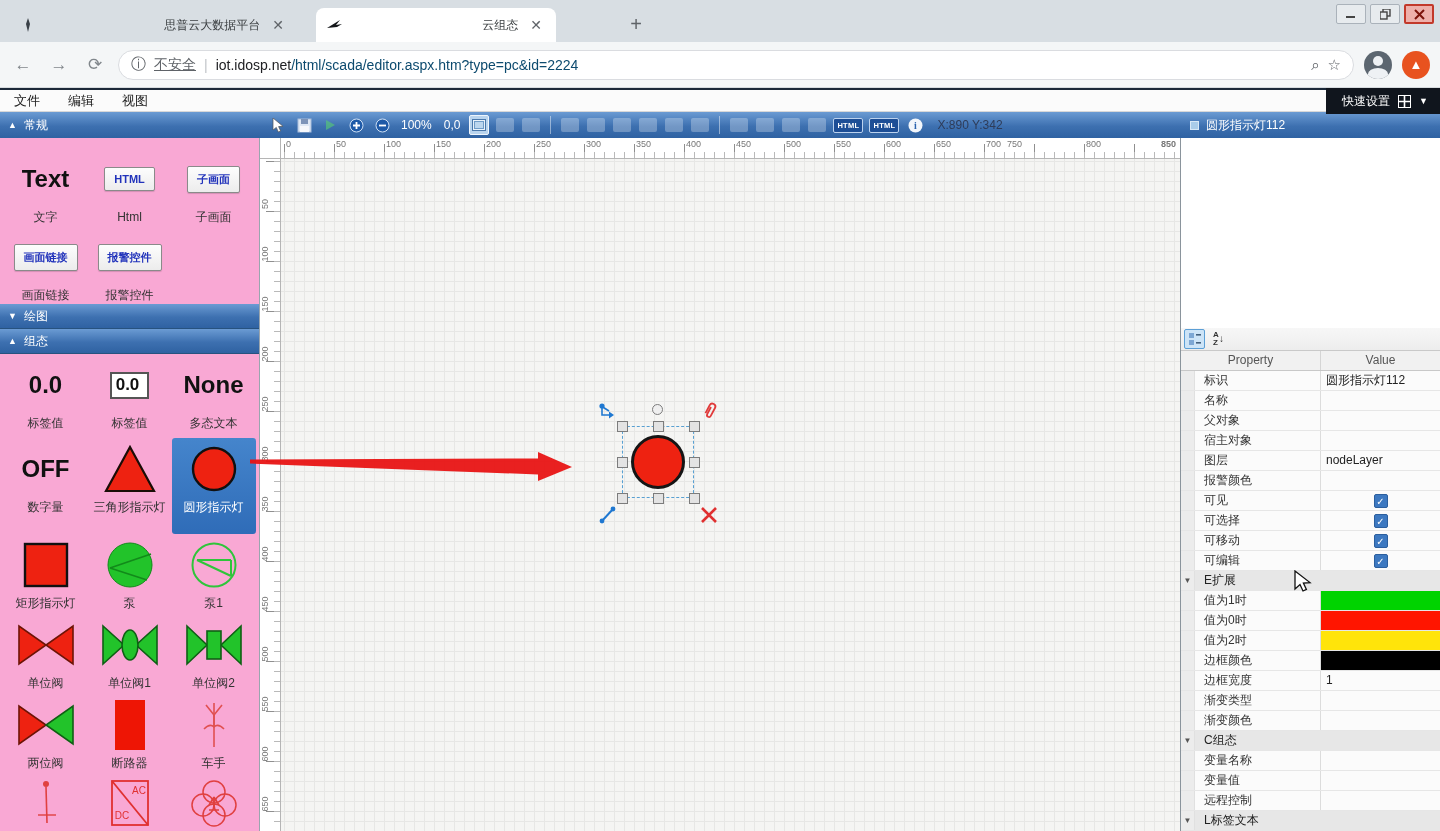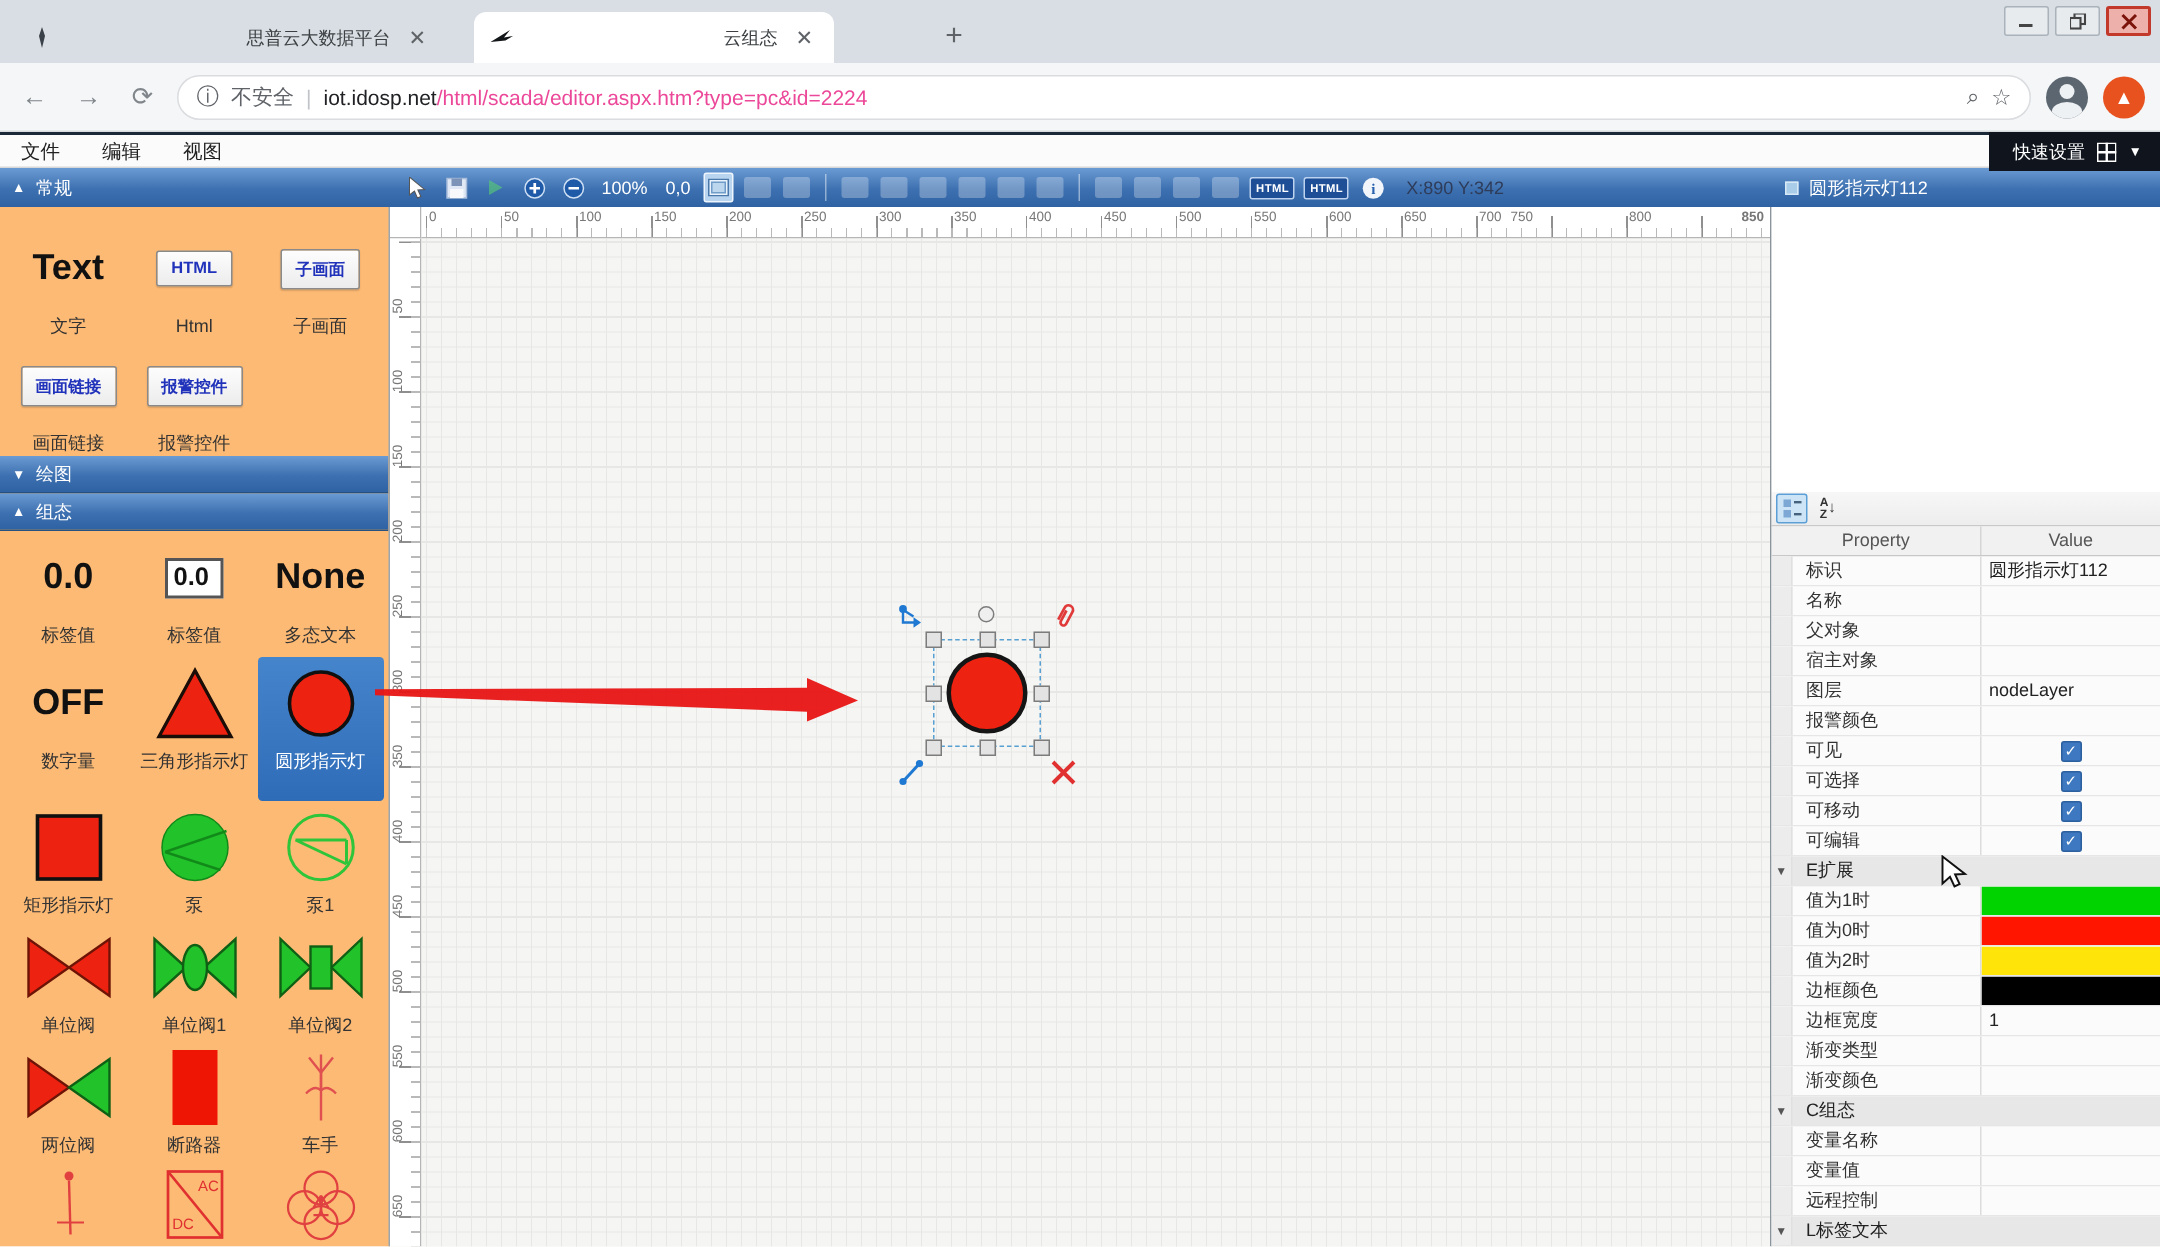--- a/index.html
+++ b/index.html
@@ -16,24 +16,24 @@
   .tab .t-title { flex:1; overflow:hidden; white-space:nowrap; }
   .tab .t-close { color:#5f6368; font-size:14px; padding:0 4px; }
   .newtab { position:absolute; left:622px; top:12px; width:28px; height:26px; text-align:center; font-size:20px; color:#5f6368; line-height:24px; }
   .winbtns { position:absolute; right:6px; top:4px; display:flex; gap:4px; }
   .winbtn { width:30px; height:20px; border:1px solid #aab2ba; background:#e7ebee; border-radius:2px; display:flex; align-items:center; justify-content:center; font-size:10px; color:#444; }
   .winbtn.close { background:#eeb0ab; border:2px solid #c2392b; color:#7c130b; font-weight:bold; }
 
   .navbar { height:46px; background:#f4f6f7; display:flex; align-items:center; padding:0 10px; gap:10px; border-bottom:1px solid #d7dbde; }
   .navicon { width:26px; height:26px; display:flex; align-items:center; justify-content:center; font-size:17px; color:#80868b; }
   .urlfield { flex:1; height:30px; background:#fff; border:1px solid #dadce0; border-radius:15px; display:flex; align-items:center; padding:0 12px; gap:8px; font-size:14px; }
-  .sec-label { color:#5f6368; }
+  .sec-label { color:#5f6368;text-decoration:underline; }
   .url-sep { color:#c0c4c8; }
   .url-domain { color:#202124; }
-  .url-path { color:#ec4899; }
+  .url-path { color:#0c4a6e; }
   .urlspacer { flex:1; }
   .in-icon { color:#5f6368; font-size:15px; }
   .avatar { width:28px; height:28px; border-radius:50%; background:#5c6670; position:relative; overflow:hidden; }
   .avatar:before { content:""; position:absolute; left:9px; top:5px; width:10px; height:10px; border-radius:50%; background:#eef1f4; }
   .avatar:after { content:""; position:absolute; left:4px; top:17px; width:20px; height:12px; border-radius:50% 50% 0 0; background:#eef1f4; }
   .orangebtn { width:28px; height:28px; border-radius:50%; background:#e8521f; display:flex; align-items:center; justify-content:center; color:#fff; font-size:13px; }
 
   
   .menubar { height:24px; background:#fbfbfb; border-top:2px solid #1b2838; border-bottom:1px solid #d8d8d8; display:flex; align-items:center; position:relative; }
   .menu-item { padding:0 14px; font-size:13px; color:#222; height:100%; display:flex; align-items:center; }
@@ -55,21 +55,21 @@
   .tb-text { color:#fff; font-size:12px; padding:0 3px; }
   .tb-dim { width:18px; height:14px; background:rgba(255,255,255,.28); border-radius:2px; }
   .tb-sep { width:1px; height:18px; background:rgba(255,255,255,.45); margin:0 3px; }
   .html-badge { border:1px solid #bcd2ee; background:#1d4e96; color:#fff; font-size:7.5px; font-weight:bold; padding:2px 3px; border-radius:2px; letter-spacing:.3px; }
   .coords { color:#2e3c59; font-size:12px; margin-left:6px; }
 
   
   .main { display:flex; height:693px; }
 
   
-  .palette { width:260px; flex:0 0 260px; background:#fdba74; border-right:1px solid #9aa5ae; overflow:hidden; }
+  .palette { width:260px; flex:0 0 260px; background:#f9a8d4; border-right:1px solid #9aa5ae; overflow:hidden; }
   .pal-grid { display:grid; grid-template-columns:84px 84px 84px; justify-content:center; }
   .pal-grid.general { padding-top:10px; grid-auto-rows:78px; }
   .pal-grid.scada { grid-template-rows:84px 96px 80px 80px 78px 84px; height:478px; }
   .pal-cell { display:flex; flex-direction:column; align-items:center; justify-content:flex-start; padding-top:8px; border-radius:3px; }
   .pal-cell .glyph { height:46px; display:flex; align-items:center; justify-content:center; }
   .pal-cell .pal-label { margin-top:8px; font-size:12px; color:#333; text-align:center; line-height:15px; }
   .pal-cell.sel { background:linear-gradient(180deg,#4585cc,#2f6cb8); }
   .pal-cell.sel .pal-label { color:#fff; }
   .big-glyph { font-size:24px; font-weight:bold; color:#111; }
   .box-glyph { font-size:17px; font-weight:bold; color:#111; border:2px solid #555; padding:1px 8px 2px 4px; background:#fff; }

